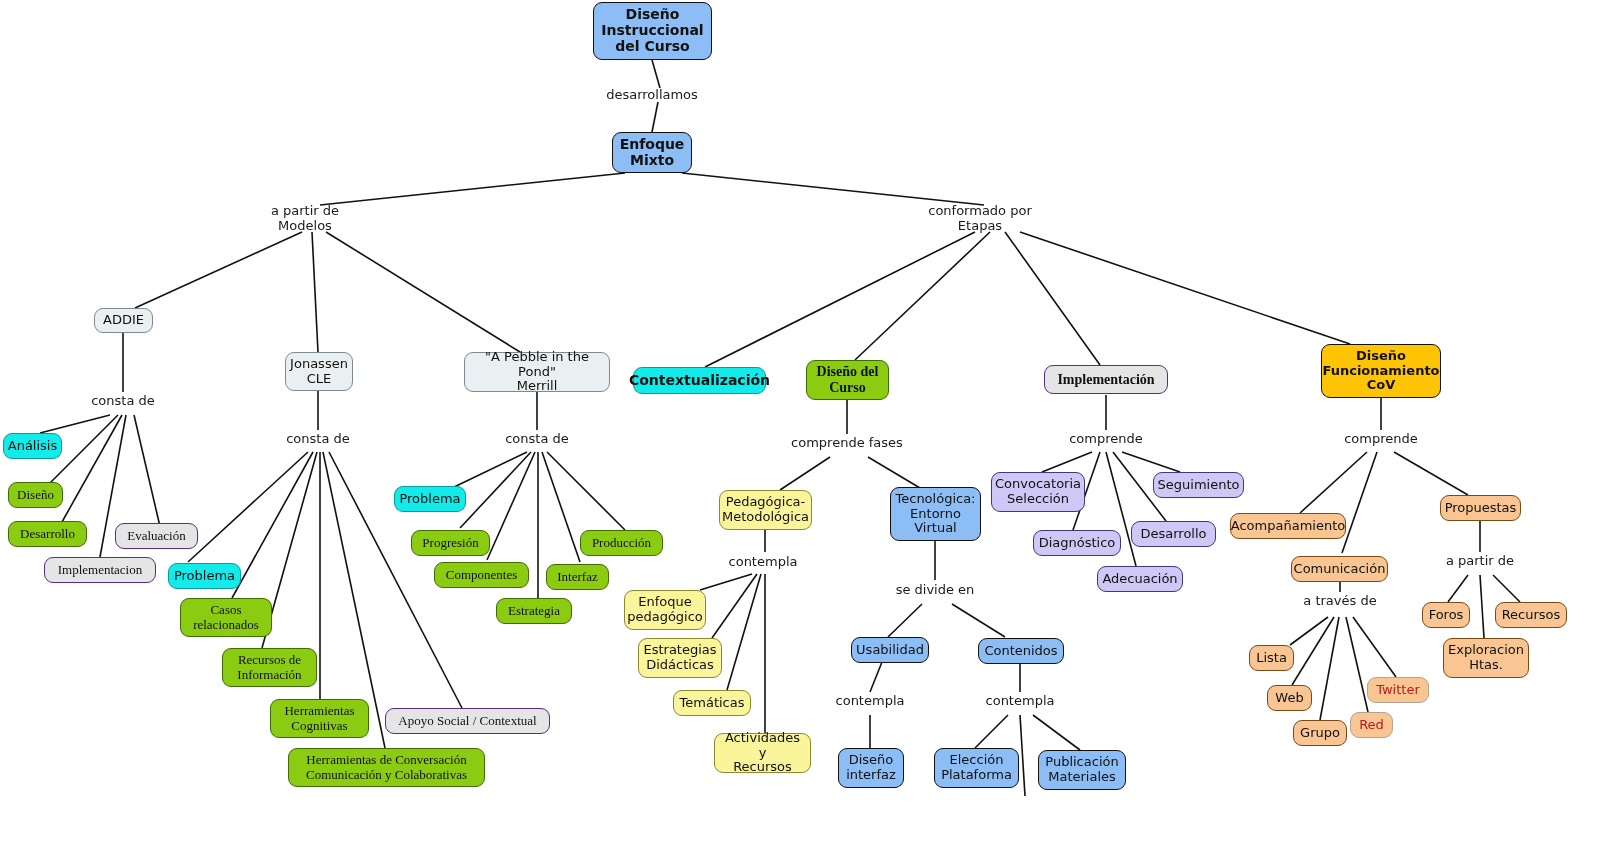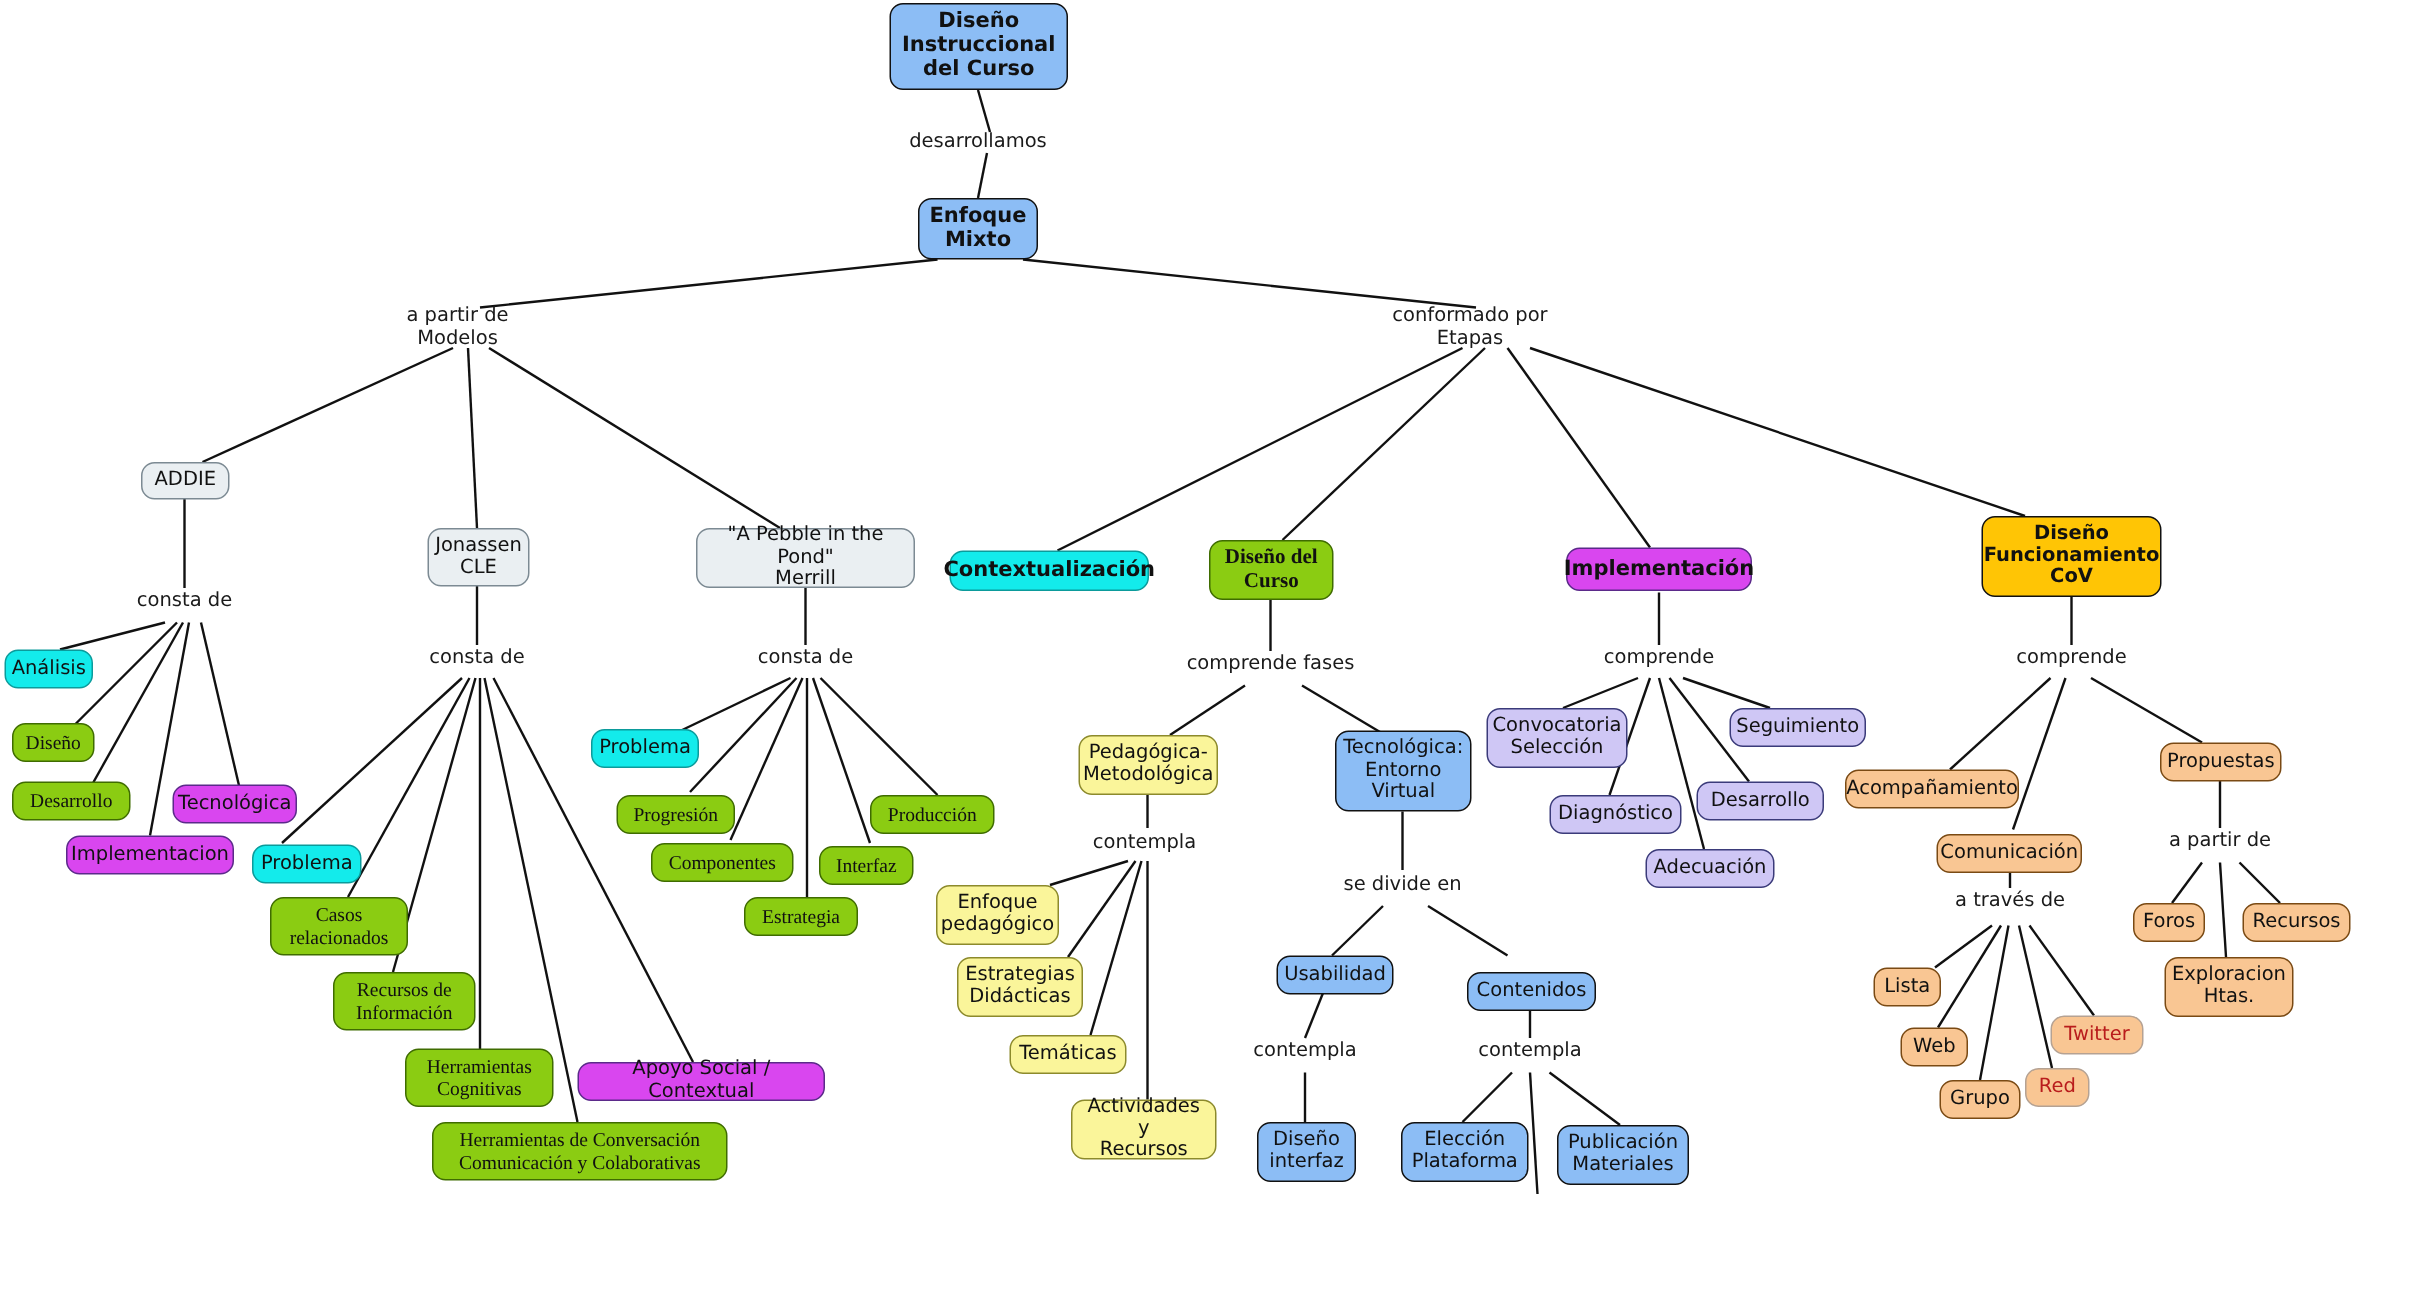--- a/index.html
+++ b/index.html
@@ -10,21 +10,21 @@
         text-align:center;border:1.5px solid #111;border-radius:9px;line-height:1.12;
         white-space:pre-line;padding:3px 7px;color:#111;}
   .lbl{position:absolute;color:#1a1a1a;white-space:pre-line;text-align:center;line-height:1.15;
        transform:translateX(-50%);}
   
   .n-blue   {background:#8cbdf5;border-color:#111;}
   .n-blue2  {background:#8cbdf5;border-color:#111;}
   .n-grey   {background:#eaeff2;border-color:#7c8a93;}
   .n-cyan   {background:#13ebeb;border-color:#0b9b9b;}
   .n-green  {background:#8bcc12;border-color:#3f6c00;font-family:Liberation Serif, serif;}
-  .n-purple {background:#d946ef;border-color:#5b2a8a;}
+  .n-purple {background:#e5e5e5;border-color:#5b2a8a;font-family:Liberation Serif, serif;}
   .n-lav    {background:#cfc7f5;border-color:#3b3b7a;}
   .n-yellow {background:#faf59a;border-color:#8c8a2c;}
   .n-orange {background:#f9c693;border-color:#7a4a14;}
   .n-orange-dim{background:#f9c693;border-color:#b5a293;color:#b91c1c;}
   .n-gold   {background:#ffc505;border-color:#111;}
   .bold{font-weight:bold;}
 </style>
 </head>
 <body>
 
@@ -153,21 +153,21 @@
   <div class="node n-green bold" style="left:806px;top:360px;width:83px;height:40px;font-size:14px;">Diseño del
 Curso</div>
   <div class="node n-purple bold" style="left:1044px;top:365px;width:124px;height:29px;font-size:14px;">Implementación</div>
   <div class="node n-gold bold" style="left:1321px;top:344px;width:120px;height:54px;font-size:13px;">Diseño
 Funcionamiento
 CoV</div>
 
   <div class="node n-cyan" style="left:3px;top:433px;width:59px;height:26px;font-size:13px;">Análisis</div>
   <div class="node n-green" style="left:8px;top:482px;width:55px;height:26px;font-size:13px;">Diseño</div>
   <div class="node n-green" style="left:8px;top:521px;width:79px;height:26px;font-size:13px;">Desarrollo</div>
-  <div class="node n-purple" style="left:115px;top:523px;width:83px;height:26px;font-size:13px;">Tecnológica</div>
+  <div class="node n-purple" style="left:115px;top:523px;width:83px;height:26px;font-size:13px;">Evaluación</div>
   <div class="node n-purple" style="left:44px;top:557px;width:112px;height:26px;font-size:13px;">Implementacion</div>
 
   <div class="node n-cyan" style="left:168px;top:563px;width:73px;height:26px;font-size:13px;">Problema</div>
   <div class="node n-green" style="left:180px;top:598px;width:92px;height:39px;font-size:13px;">Casos
 relacionados</div>
   <div class="node n-green" style="left:222px;top:648px;width:95px;height:39px;font-size:13px;">Recursos de
 Información</div>
   <div class="node n-green" style="left:270px;top:699px;width:99px;height:39px;font-size:13px;">Herramientas
 Cognitivas</div>
   <div class="node n-purple" style="left:385px;top:708px;width:165px;height:26px;font-size:13px;">Apoyo Social / Contextual</div>
@@ -188,21 +188,21 @@
   <div class="node n-yellow" style="left:638px;top:638px;width:84px;height:40px;font-size:13px;">Estrategias
 Didácticas</div>
   <div class="node n-yellow" style="left:673px;top:690px;width:78px;height:26px;font-size:13px;">Temáticas</div>
   <div class="node n-yellow" style="left:714px;top:733px;width:97px;height:40px;font-size:13px;">Actividades y
 Recursos</div>
 
   <div class="node n-blue2" style="left:890px;top:487px;width:91px;height:54px;font-size:13px;">Tecnológica:
 Entorno
 Virtual</div>
   <div class="node n-blue2" style="left:851px;top:637px;width:78px;height:26px;font-size:13px;">Usabilidad</div>
-  <div class="node n-blue2" style="left:978px;top:638px;width:86px;height:26px;font-size:13px;margin-top:10px;">Contenidos</div>
+  <div class="node n-blue2" style="left:978px;top:638px;width:86px;height:26px;font-size:13px;">Contenidos</div>
   <div class="node n-blue2" style="left:838px;top:748px;width:66px;height:40px;font-size:13px;">Diseño
 interfaz</div>
   <div class="node n-blue2" style="left:934px;top:748px;width:85px;height:40px;font-size:13px;">Elección
 Plataforma</div>
   <div class="node n-blue2" style="left:1038px;top:750px;width:88px;height:40px;font-size:13px;">Publicación
 Materiales</div>
 
   <div class="node n-lav" style="left:991px;top:472px;width:94px;height:40px;font-size:13px;">Convocatoria
 Selección</div>
   <div class="node n-lav" style="left:1033px;top:530px;width:88px;height:26px;font-size:13px;">Diagnóstico</div>

